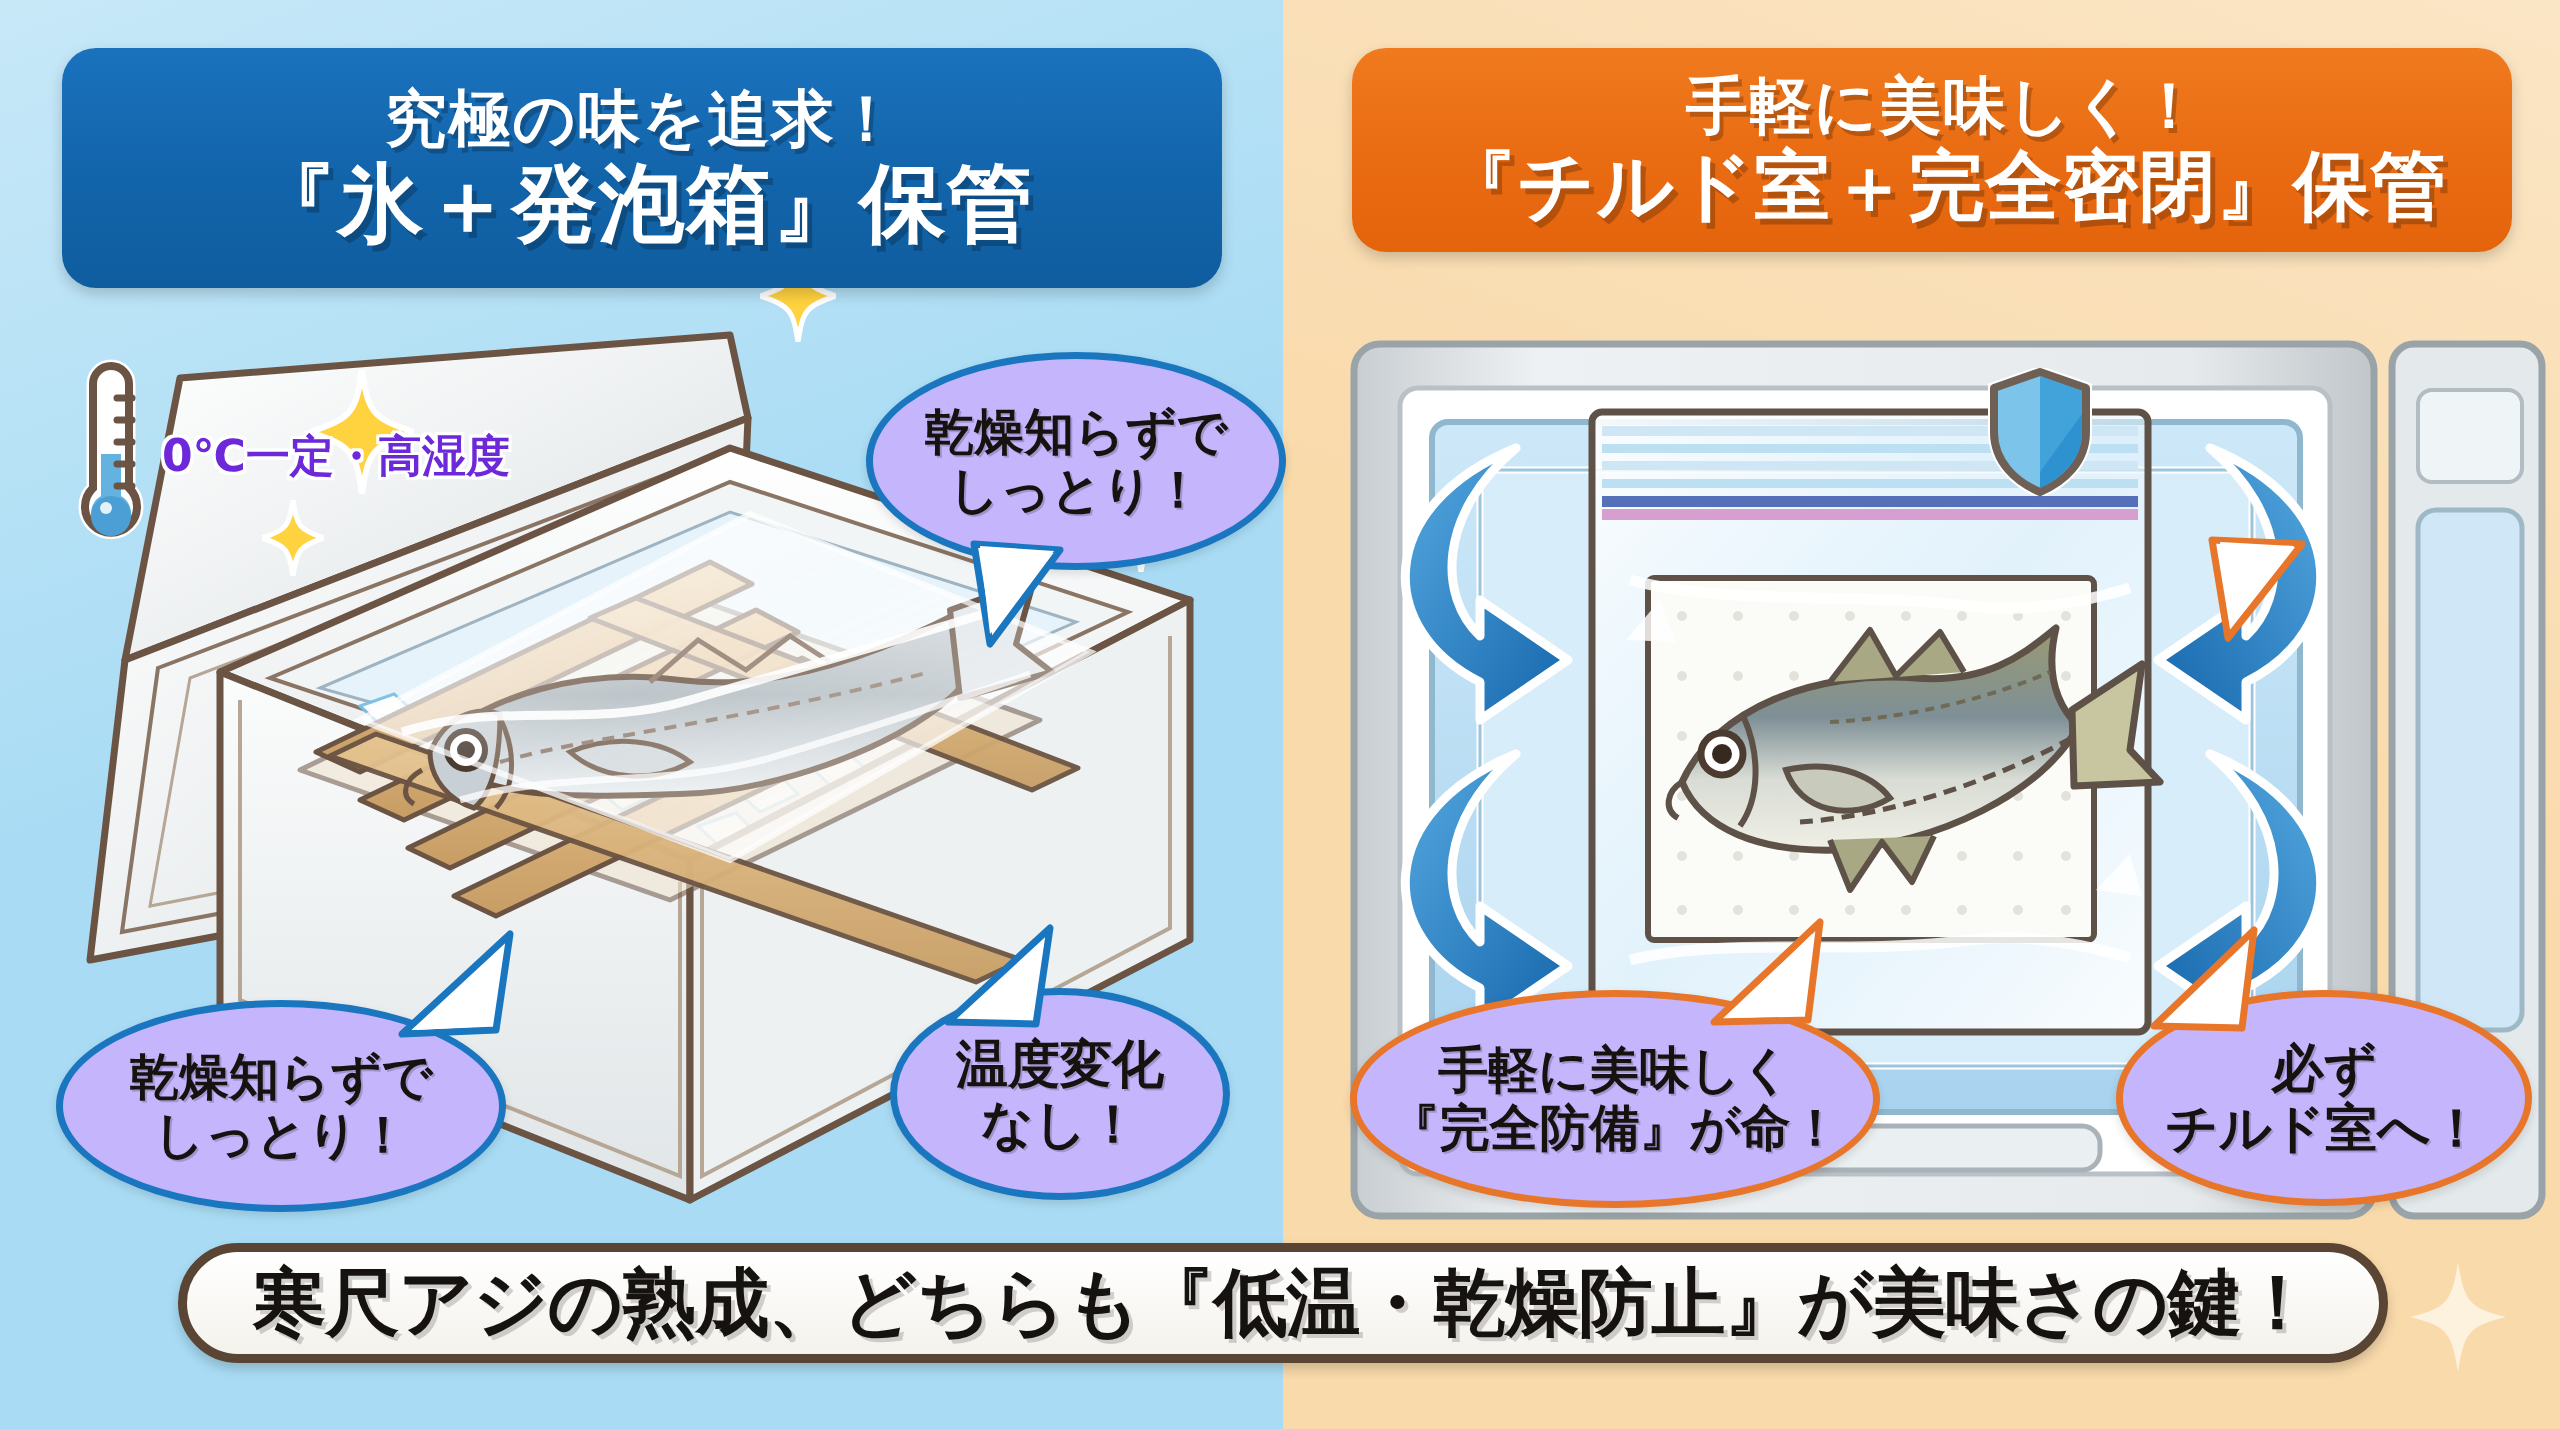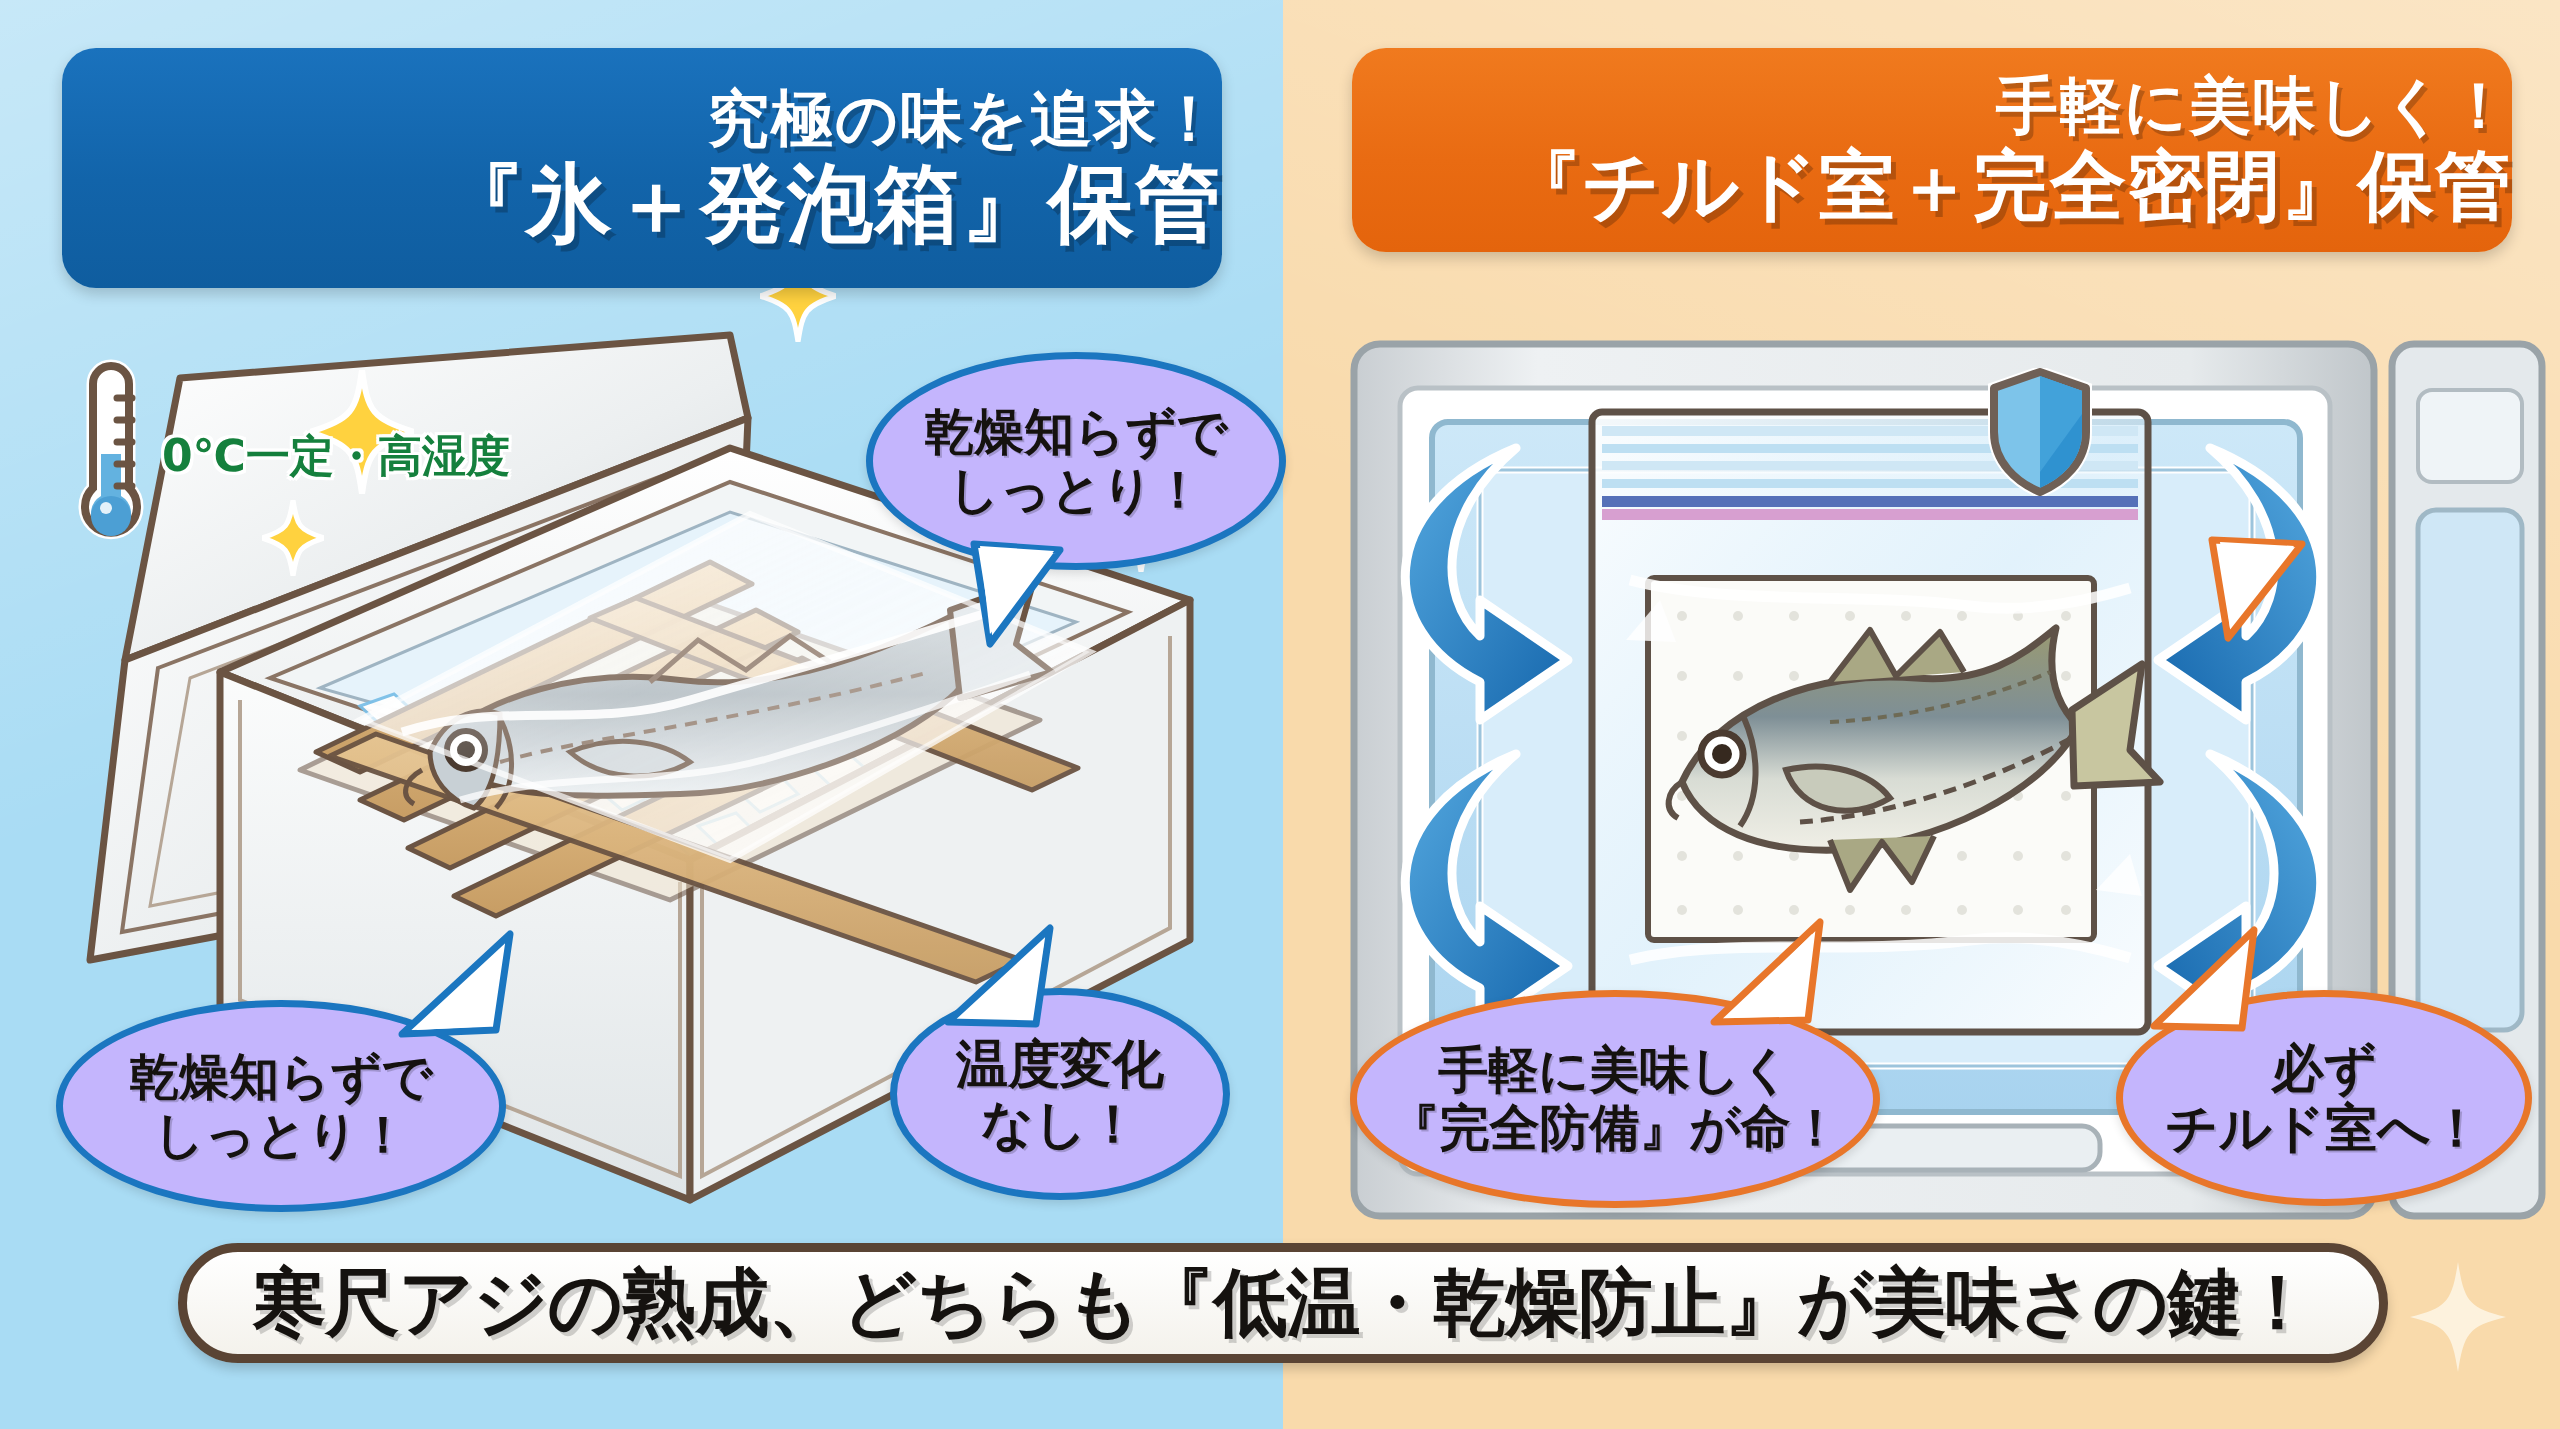--- a/index.html
+++ b/index.html
@@ -23,42 +23,42 @@
     background:linear-gradient(160deg,rgba(255,255,255,.35) 0%,rgba(255,255,255,0) 45%);
   }
   .bg-right::after{
     content:""; position:absolute; inset:0;
     background:linear-gradient(200deg,rgba(255,255,255,.30) 0%,rgba(255,255,255,0) 50%);
   }
 
   
   .banner{
     position:absolute; border-radius:34px; display:flex; flex-direction:column;
-    align-items:flex-end; justify-content:center; text-align:center;
+    align-items:center; justify-content:center; text-align:center;
     box-shadow:0 6px 14px rgba(0,0,0,.18);
   }
   .banner-left  { left:62px;  top:48px;  width:1160px; height:240px; background:linear-gradient(180deg,#1a72bd 0%,#1264aa 55%,#0f5d9f 100%); }
   .banner-right { left:1352px; top:48px; width:1160px; height:204px; background:linear-gradient(180deg,#f07a1e 0%,#e96b12 55%,#e4640c 100%);padding-left:24px; }
   .banner .line1{
     color:#fff; font-weight:bold; font-size:62px; letter-spacing:2px;
     line-height:1.05; text-shadow:4px 5px 0 rgba(0,0,0,.22);
     font-family:"DejaVu Sans","Liberation Sans",sans-serif;
   }
   .banner .line2{
     color:#fff; font-weight:bold; font-size:86px; letter-spacing:1px;
     line-height:1.08; margin-top:6px; text-shadow:5px 6px 0 rgba(0,0,0,.22);
     font-family:"DejaVu Sans","Liberation Sans",sans-serif;
   }
 
   
   .caption{
     position:absolute; display:flex; align-items:center; gap:16px;
   }
   .caption .cap-text{
-    font-size:44px; font-weight:bold; color:#15803d; white-space:nowrap;
+    font-size:44px; font-weight:bold; color:#6d28d9; white-space:nowrap;
     font-family:"DejaVu Sans","Liberation Sans",sans-serif;
     text-shadow:
       -3px -3px 0 #fff, 3px -3px 0 #fff, -3px 3px 0 #fff, 3px 3px 0 #fff,
       0 -3px 0 #fff, 0 3px 0 #fff, -3px 0 0 #fff, 3px 0 0 #fff;
   }
   .cap-left  { left:76px;  top:358px; }
   .cap-right { left:1372px; top:358px; }
 
   
   .bubble{

